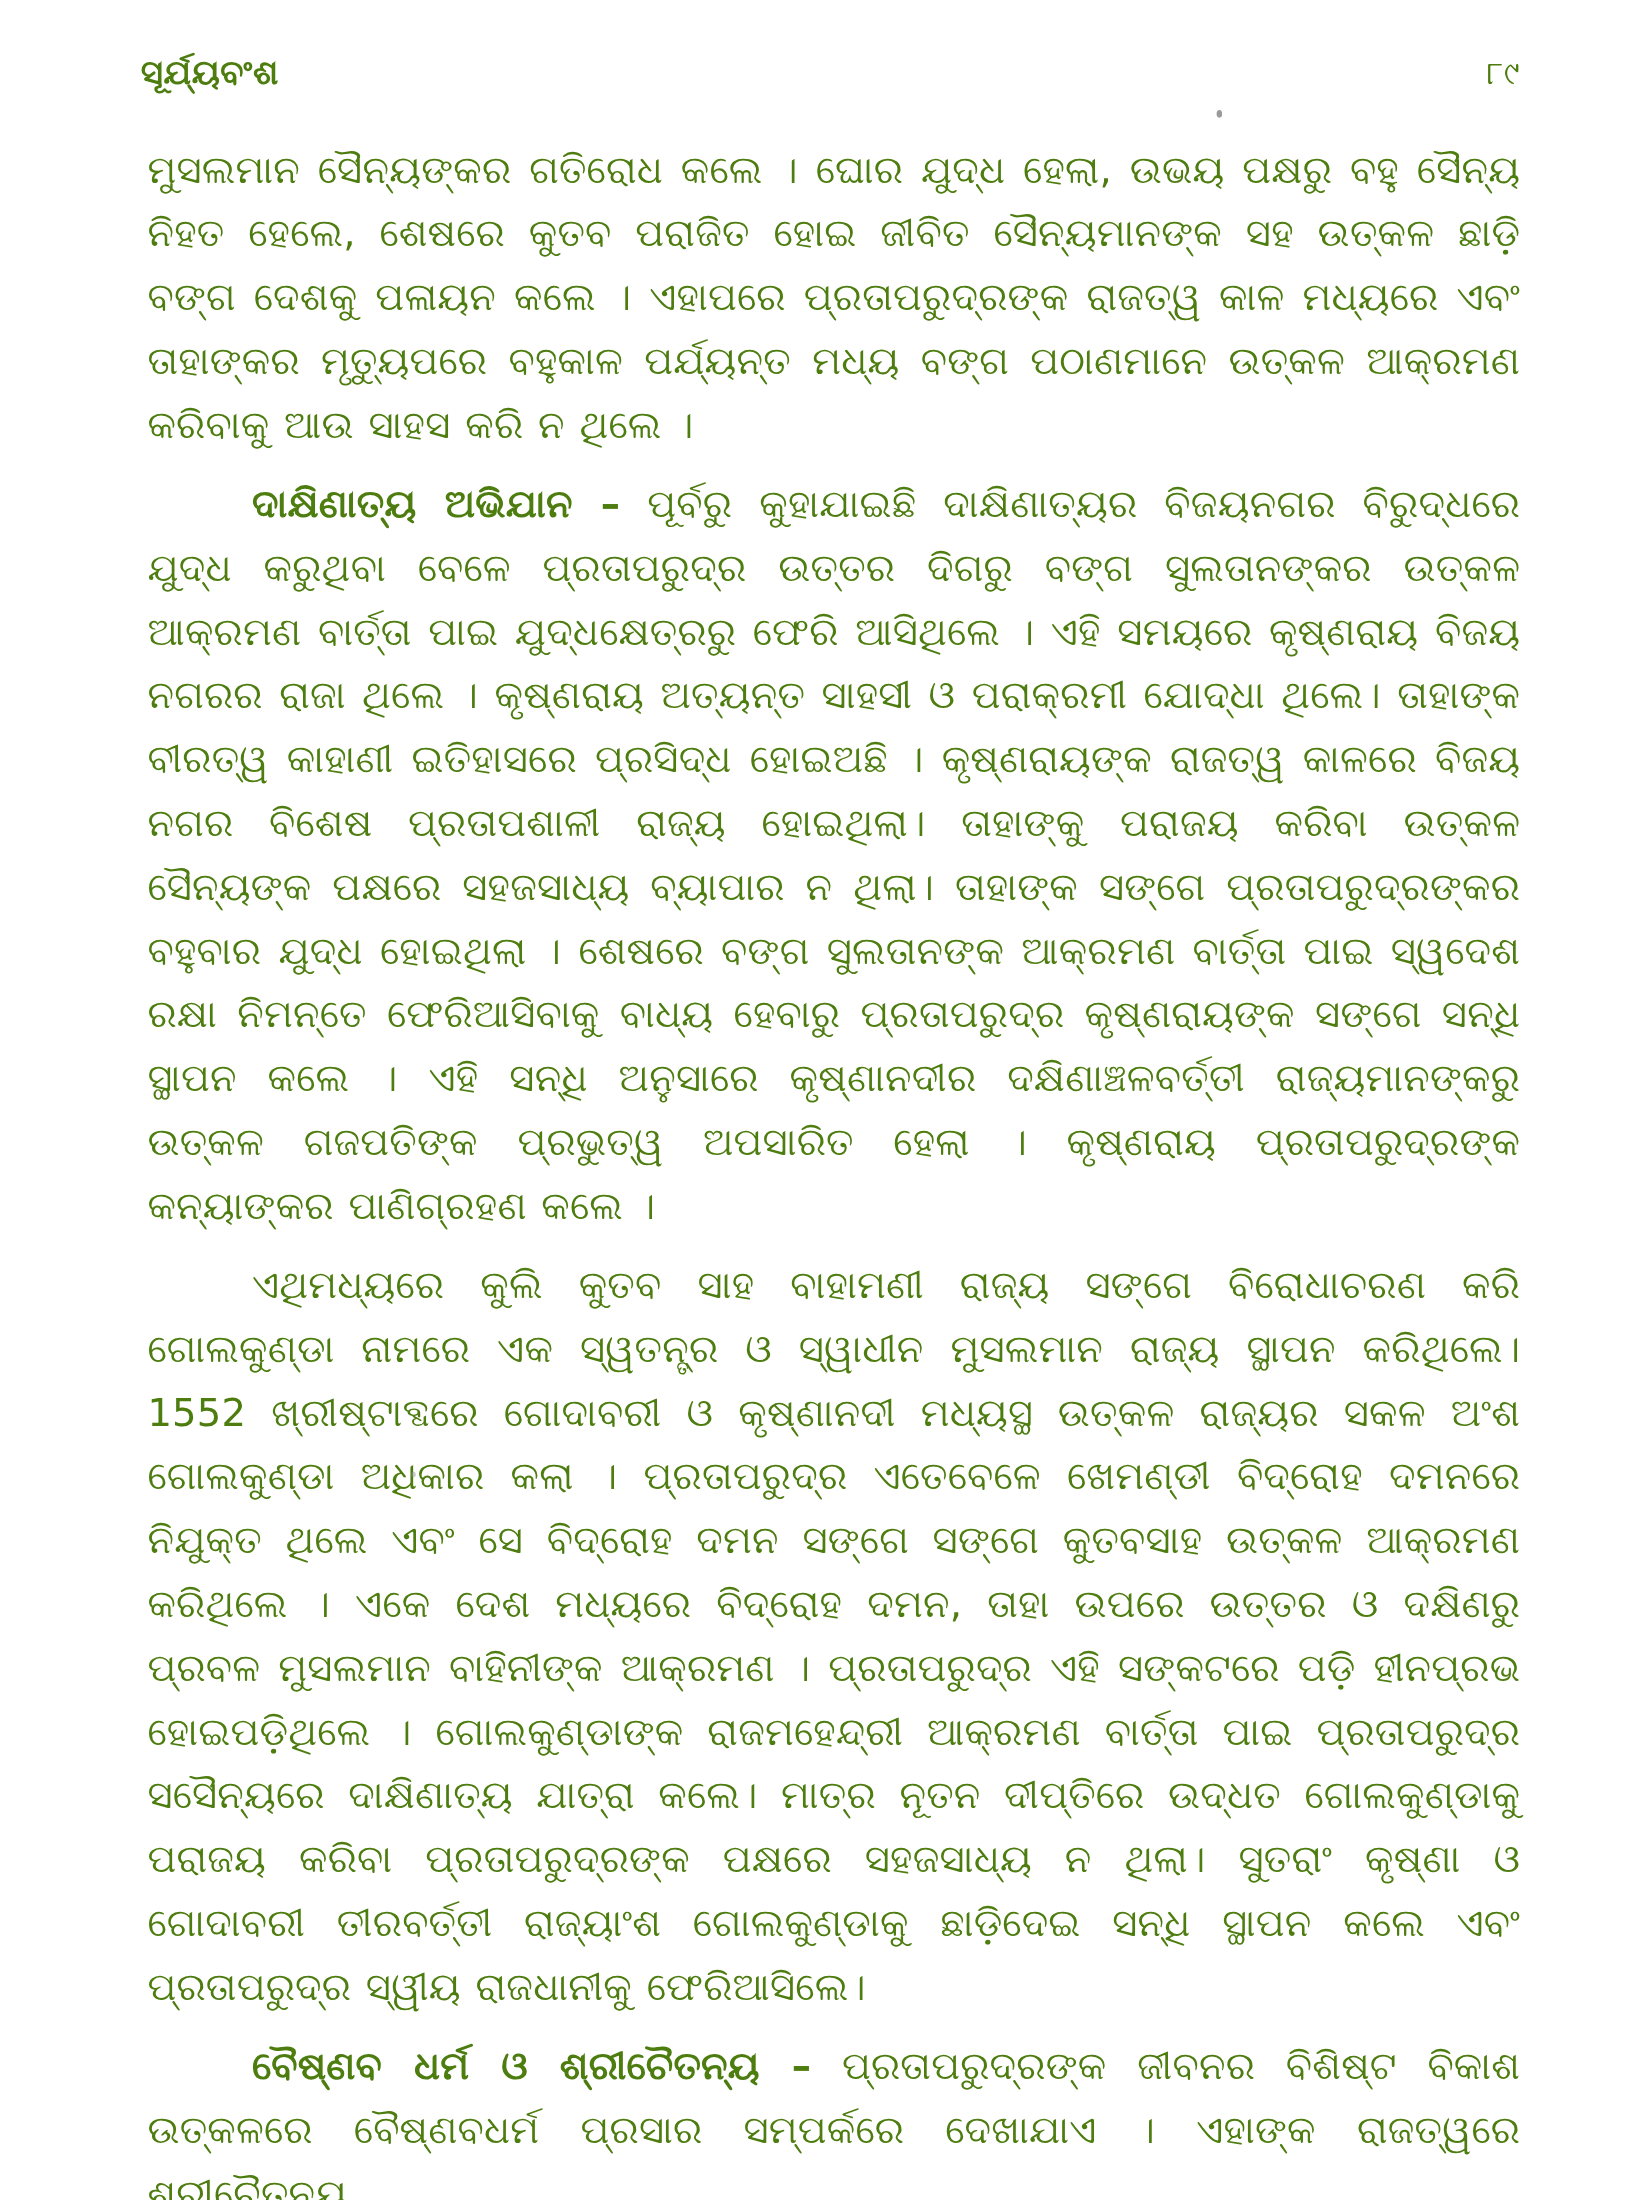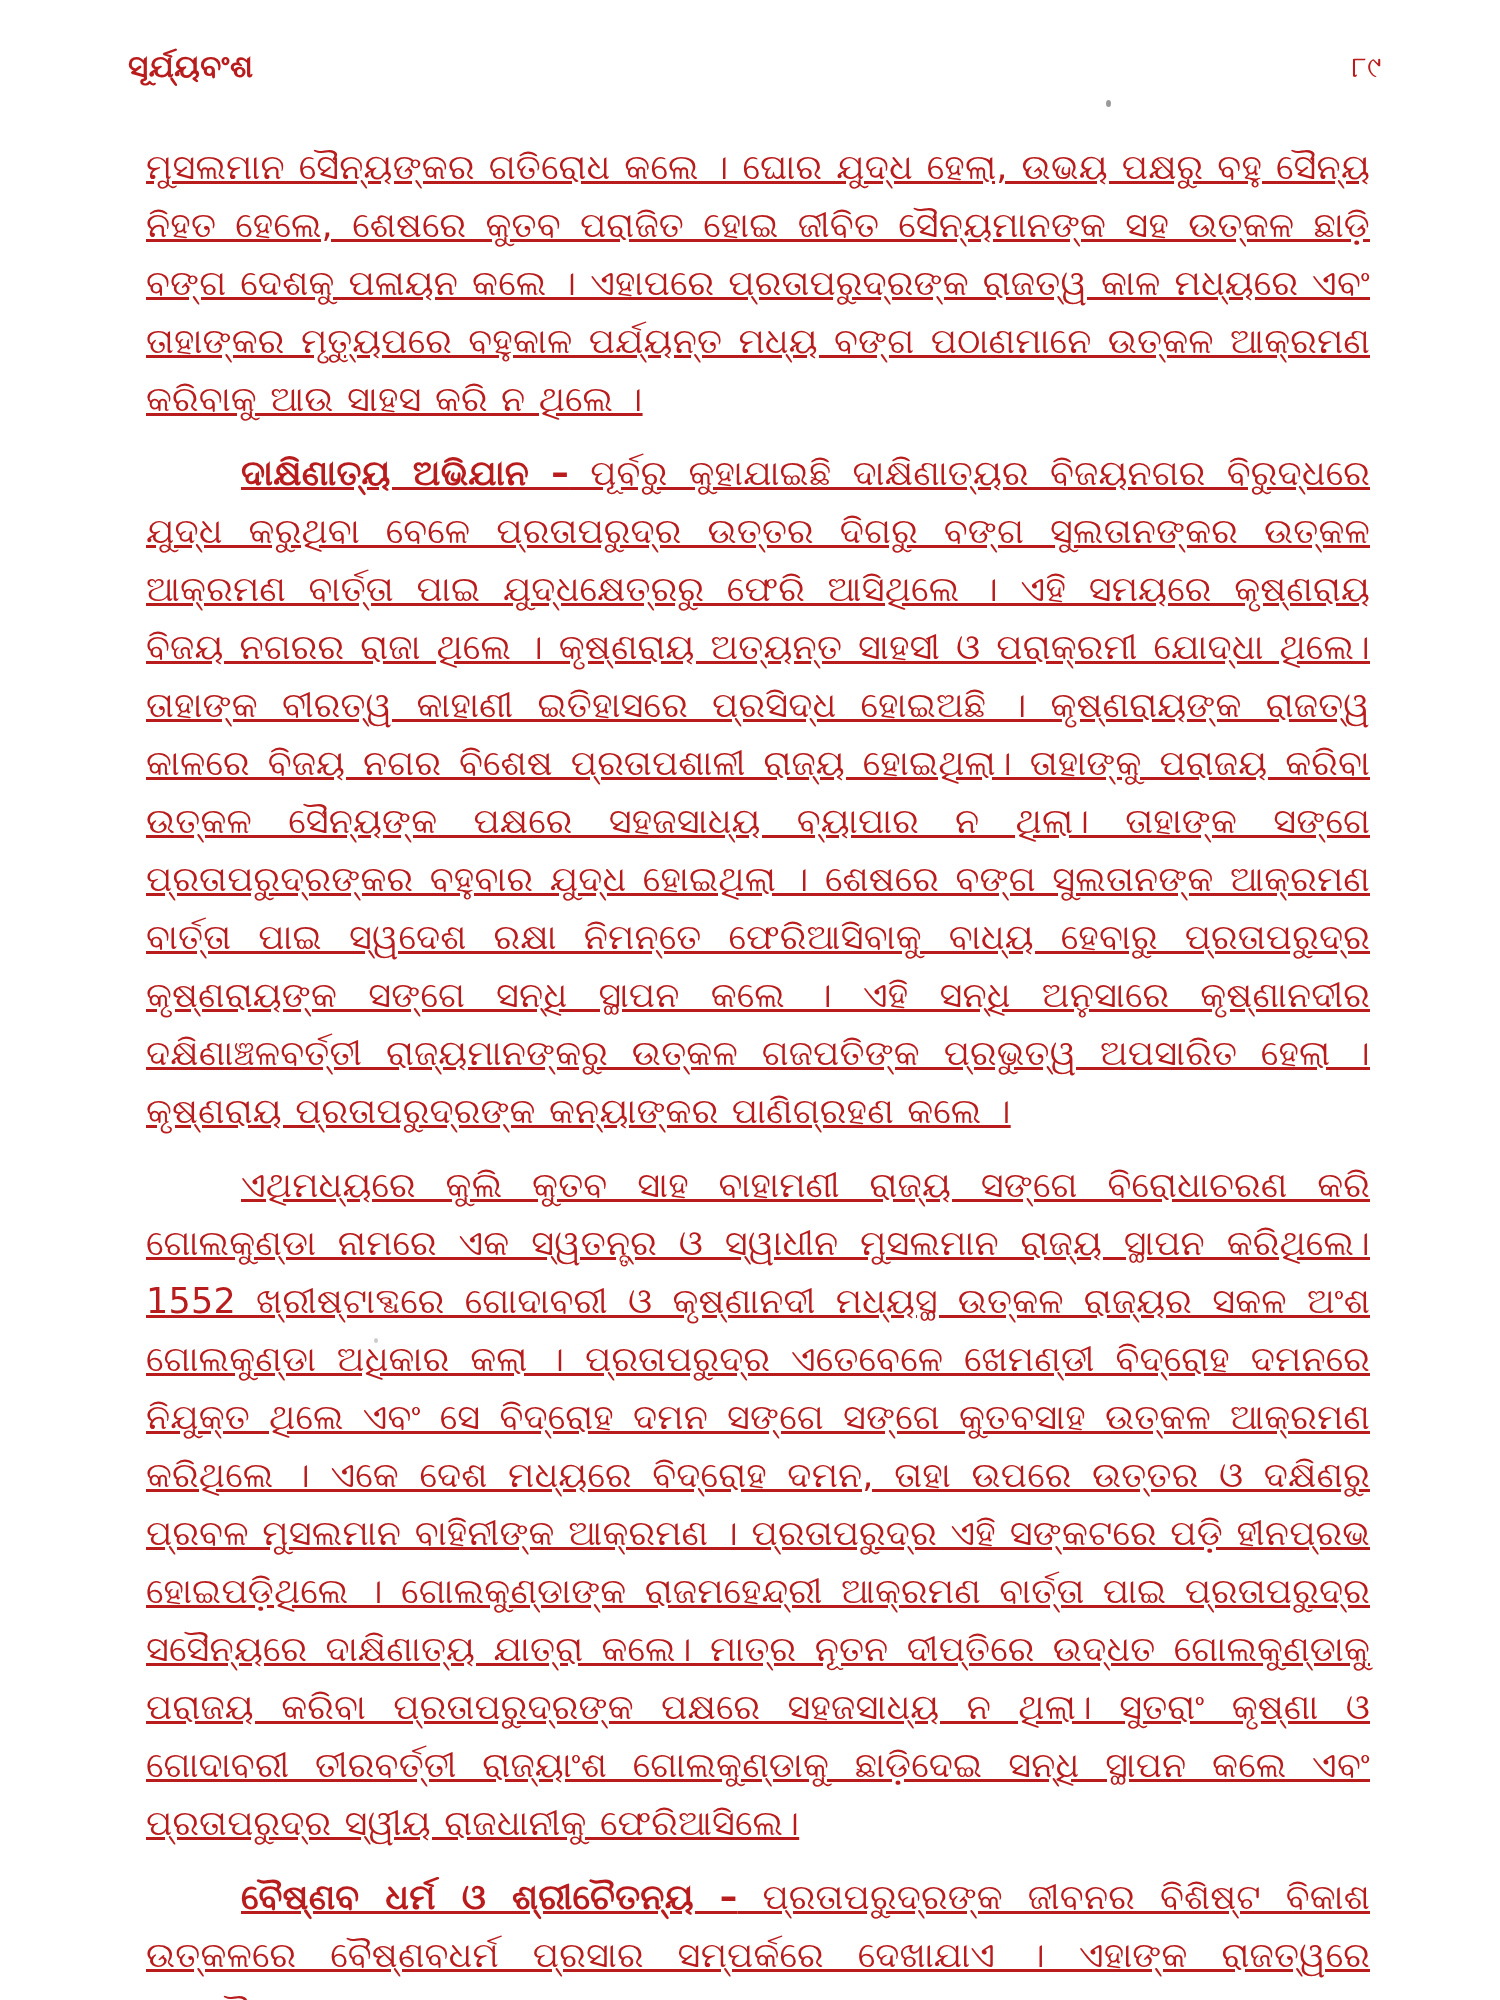--- a/index.html
+++ b/index.html
@@ -6,21 +6,21 @@
     margin: 0;
     padding: 0;
     background: #e8e8e8;
   }
   .page {
     position: relative;
     width: 1500px;
     height: 2000px;
     margin: 0 auto;
     background: #ffffff;
-    color: #b91c1c;
+    color: #4d7c0f;
     font-family: "DejaVu Sans", "Liberation Sans", sans-serif;
     box-sizing: border-box;
     overflow: hidden;
   }
   .running-header {
     position: absolute;
     top: 48px;
     left: 128px;
     right: 118px;
     display: flex;
@@ -42,23 +42,22 @@
     top: 122px;
     left: 130px;
     width: 1256px;
     font-size: 35px;
     line-height: 58px;
     text-align: justify;
     letter-spacing: 0.2px;
     word-spacing: 2px;
   }
   .para {
-    margin: 16px;
+    margin: 4px;
     padding: 0;
-    text-decoration: underline;
   }
   .para.indented {
     text-indent: 95px;
   }
   .para.gap-before {
     margin-top: 14px;
   }
   .para-heading {
     font-weight: bold;
   }

